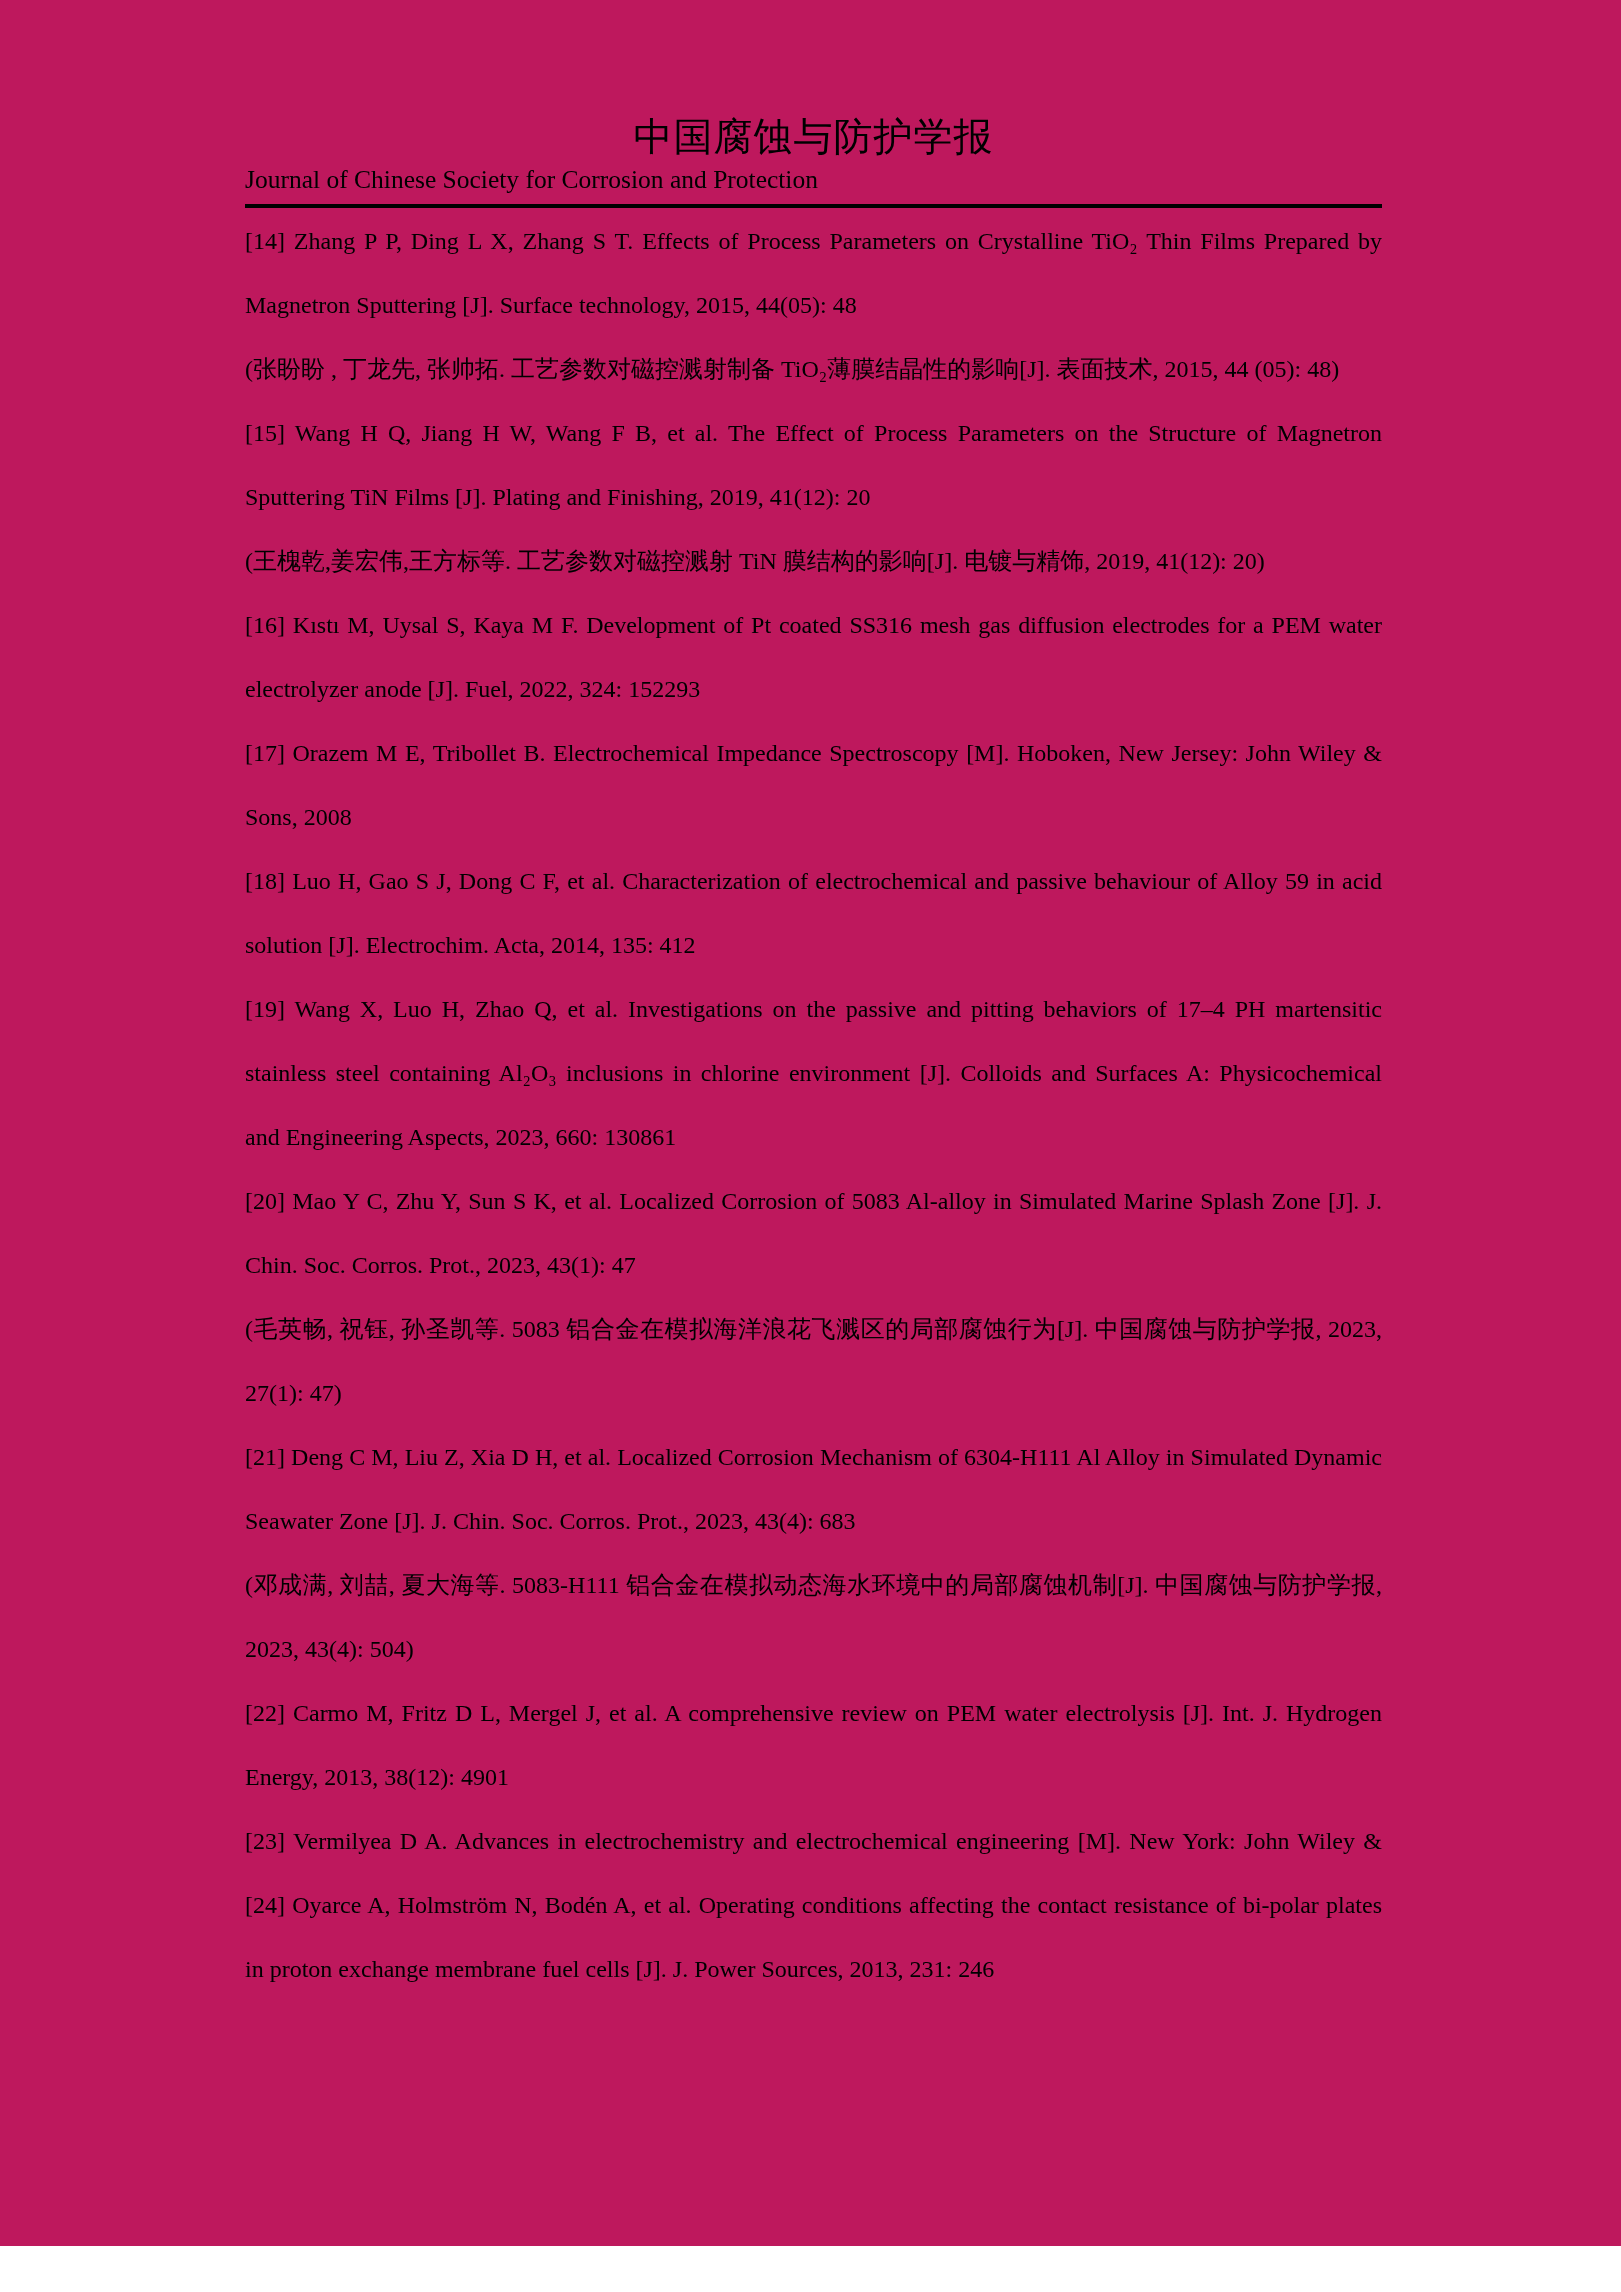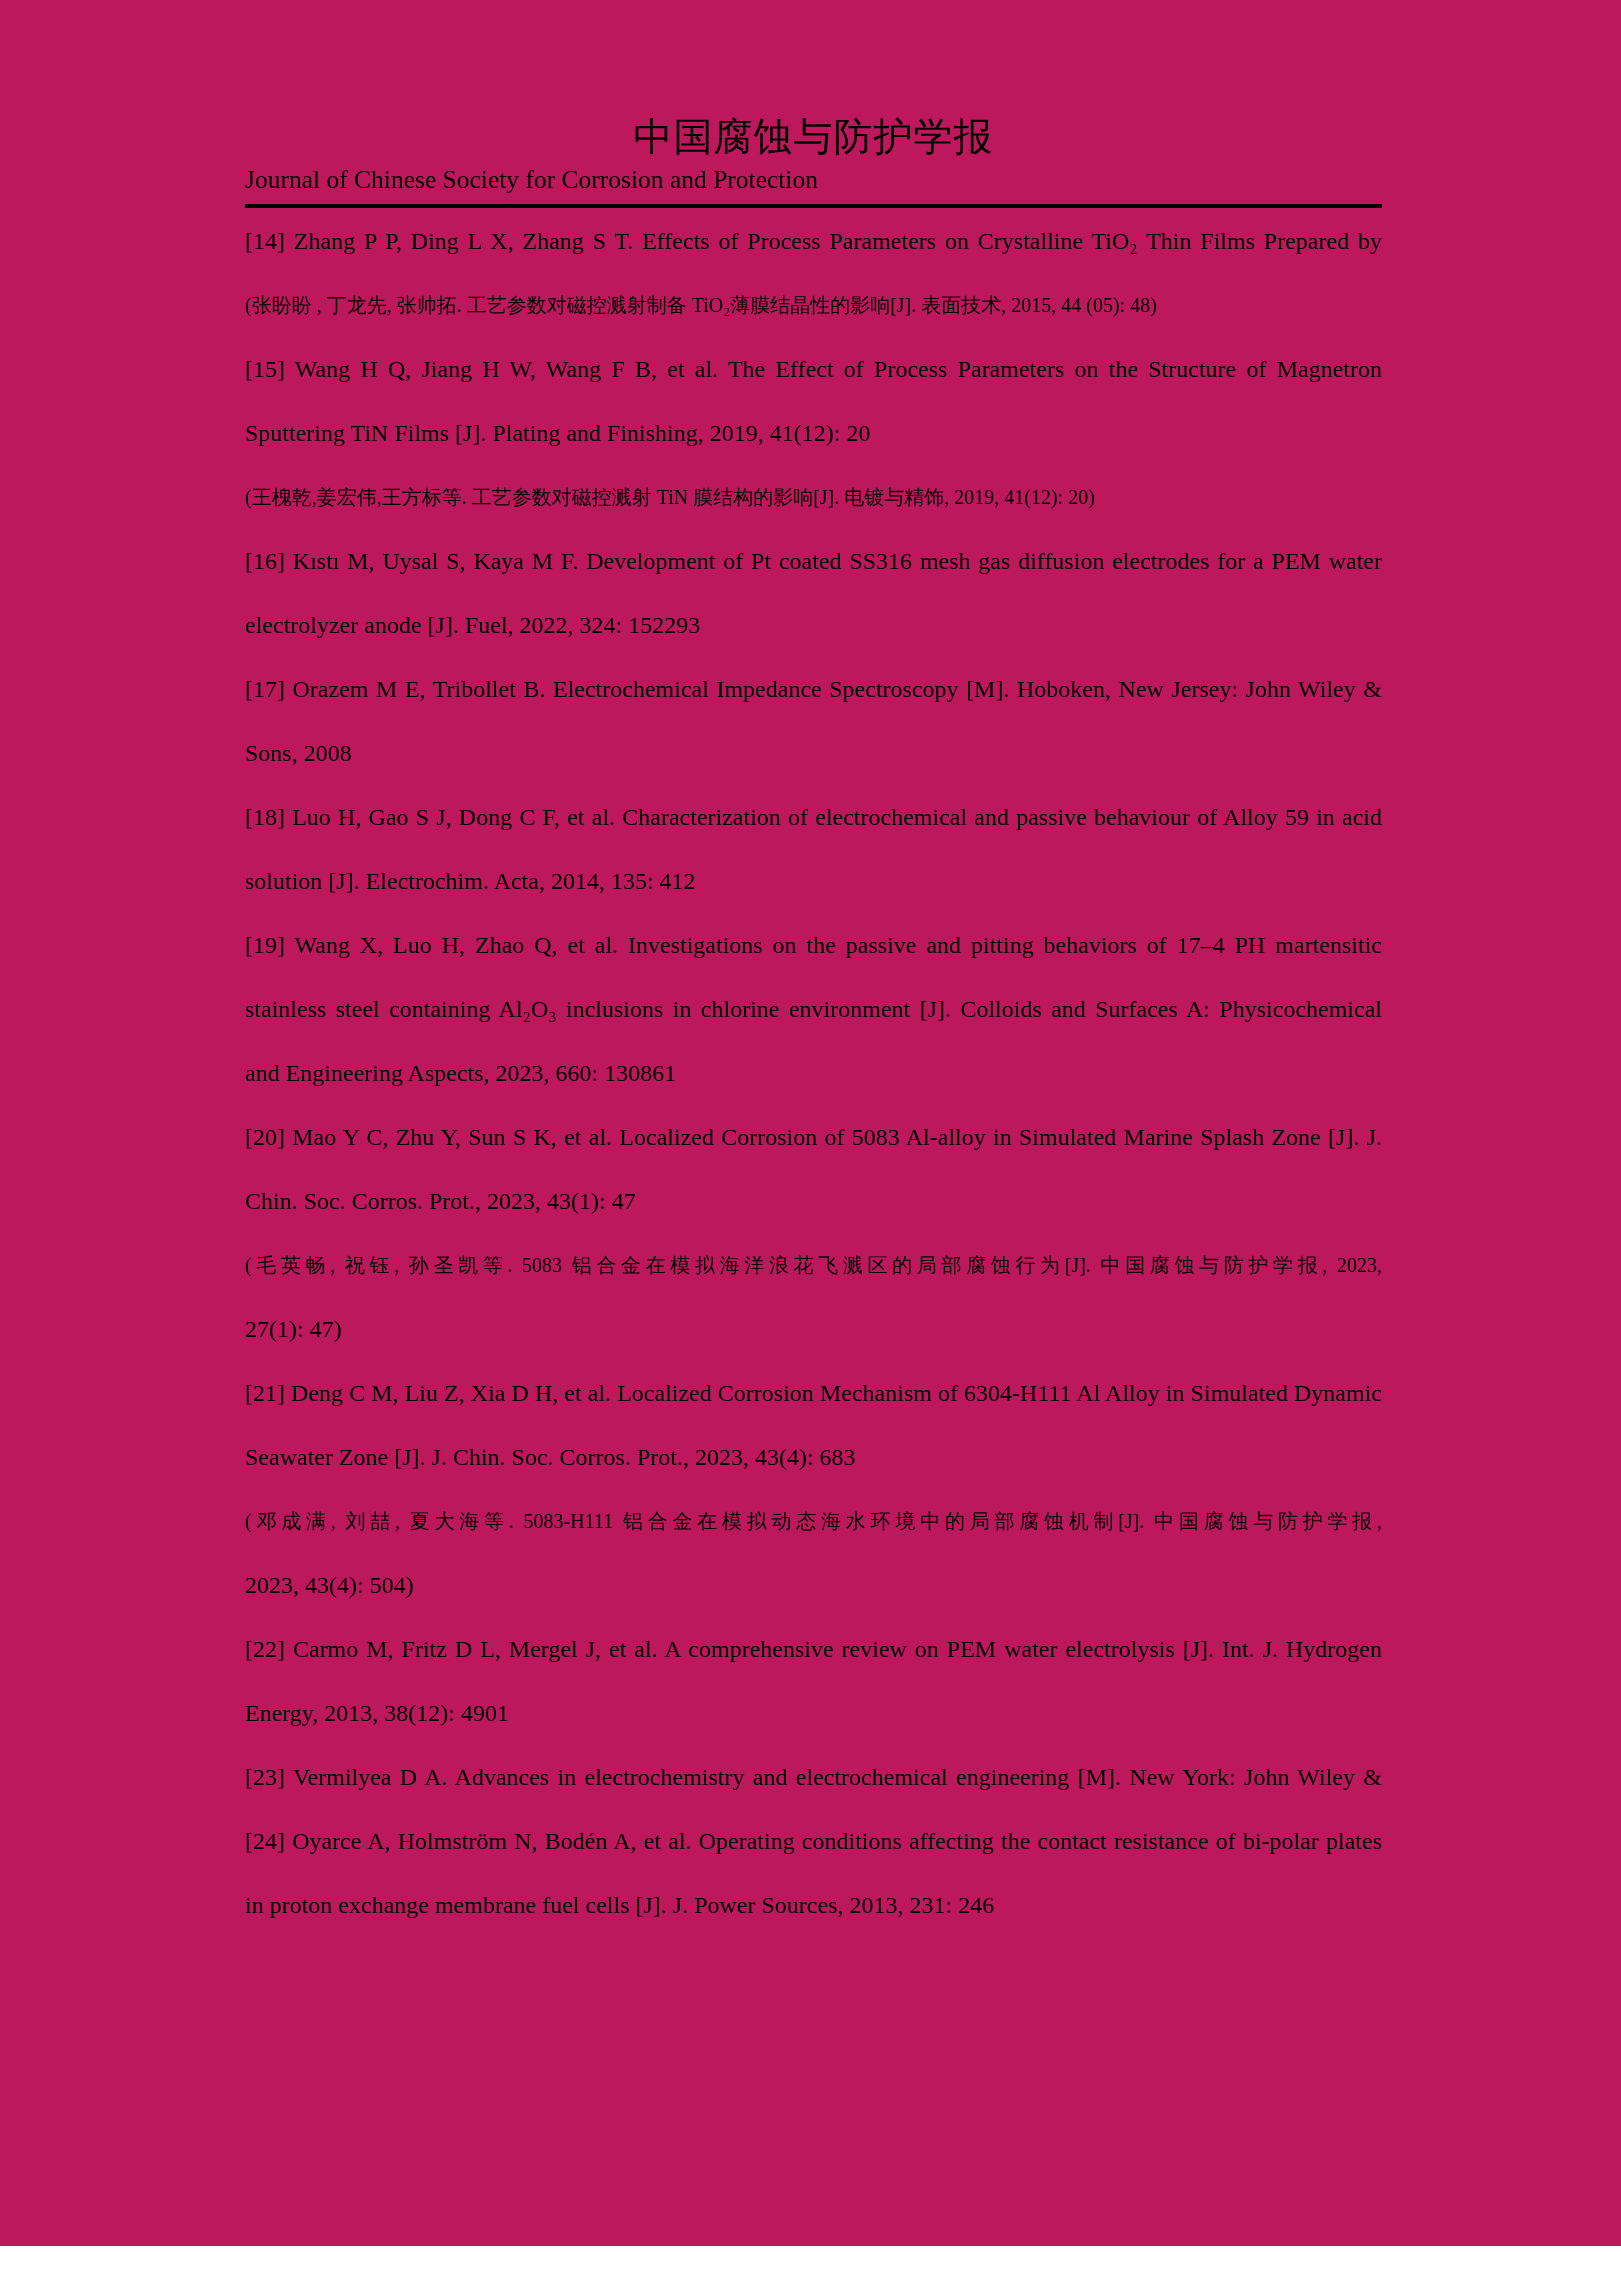--- a/index.html
+++ b/index.html
@@ -51,36 +51,37 @@
     left: 245px;
     width: 1137px;
   }
   .ref-line {
     height: 64px;
     line-height: 64px;
     font-size: 24px;
     white-space: normal;
   }
   .ref-line.zh {
-    font-size: 20px;
+    font-size: 24px;
   }
   .ref-line.jfull {
     text-align: justify;
     text-align-last: justify;
   }
 </style>
 </head>
 <body>
 
 <div class="page">
   <div class="title-zh">中国腐蚀与防护学报</div>
   <div class="title-en">Journal of Chinese Society for Corrosion and Protection</div>
   <div class="header-rule"></div>
   <div class="refs">
       <div class="ref-line jfull">[14] Zhang P P, Ding L X, Zhang S T. Effects of Process Parameters on Crystalline TiO₂ Thin Films Prepared by</div>
+      <div class="ref-line">Magnetron Sputtering [J]. Surface technology, 2015, 44(05): 48</div>
       <div class="ref-line zh">(张盼盼 , 丁龙先, 张帅拓. 工艺参数对磁控溅射制备 TiO₂薄膜结晶性的影响[J]. 表面技术, 2015, 44 (05): 48)</div>
       <div class="ref-line jfull">[15] Wang H Q, Jiang H W, Wang F B, et al. The Effect of Process Parameters on the Structure of Magnetron</div>
       <div class="ref-line">Sputtering TiN Films [J]. Plating and Finishing, 2019, 41(12): 20</div>
       <div class="ref-line zh">(王槐乾,姜宏伟,王方标等. 工艺参数对磁控溅射 TiN 膜结构的影响[J]. 电镀与精饰, 2019, 41(12): 20)</div>
       <div class="ref-line jfull">[16] Kıstı M, Uysal S, Kaya M F. Development of Pt coated SS316 mesh gas diffusion electrodes for a PEM water</div>
       <div class="ref-line">electrolyzer anode [J]. Fuel, 2022, 324: 152293</div>
       <div class="ref-line jfull">[17] Orazem M E, Tribollet B. Electrochemical Impedance Spectroscopy [M]. Hoboken, New Jersey: John Wiley &amp;</div>
       <div class="ref-line">Sons, 2008</div>
       <div class="ref-line jfull">[18] Luo H, Gao S J, Dong C F, et al. Characterization of electrochemical and passive behaviour of Alloy 59 in acid</div>
       <div class="ref-line">solution [J]. Electrochim. Acta, 2014, 135: 412</div>

